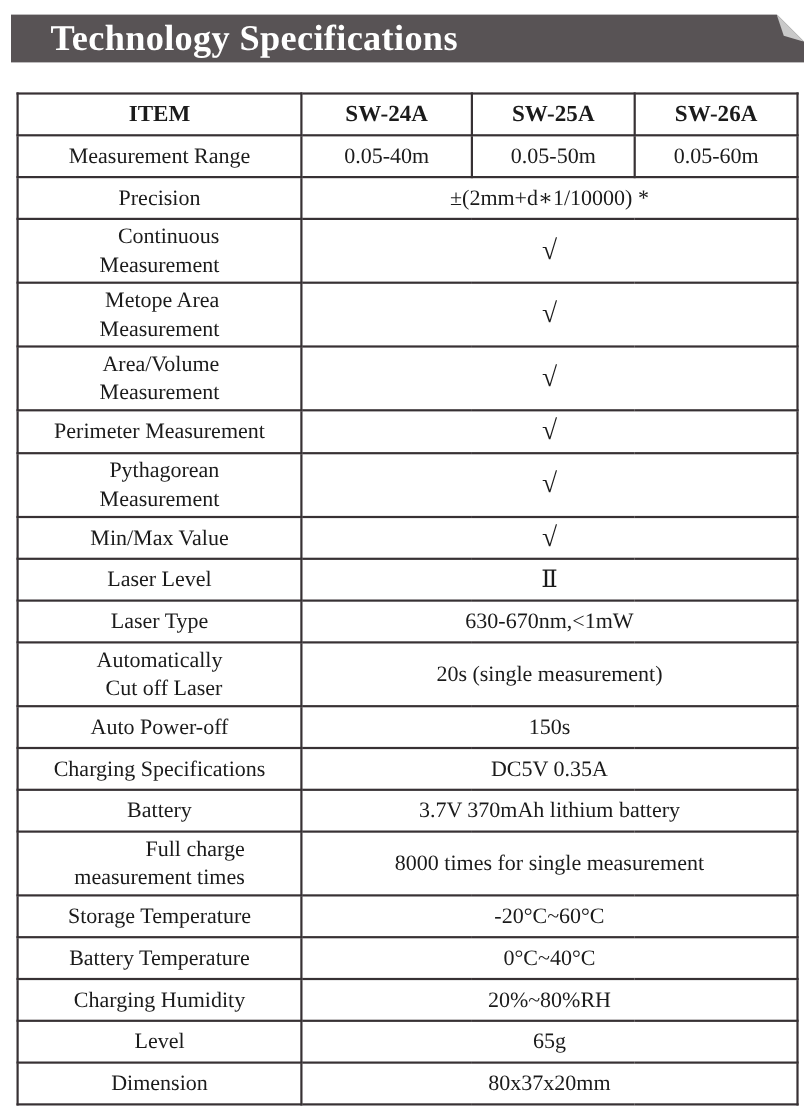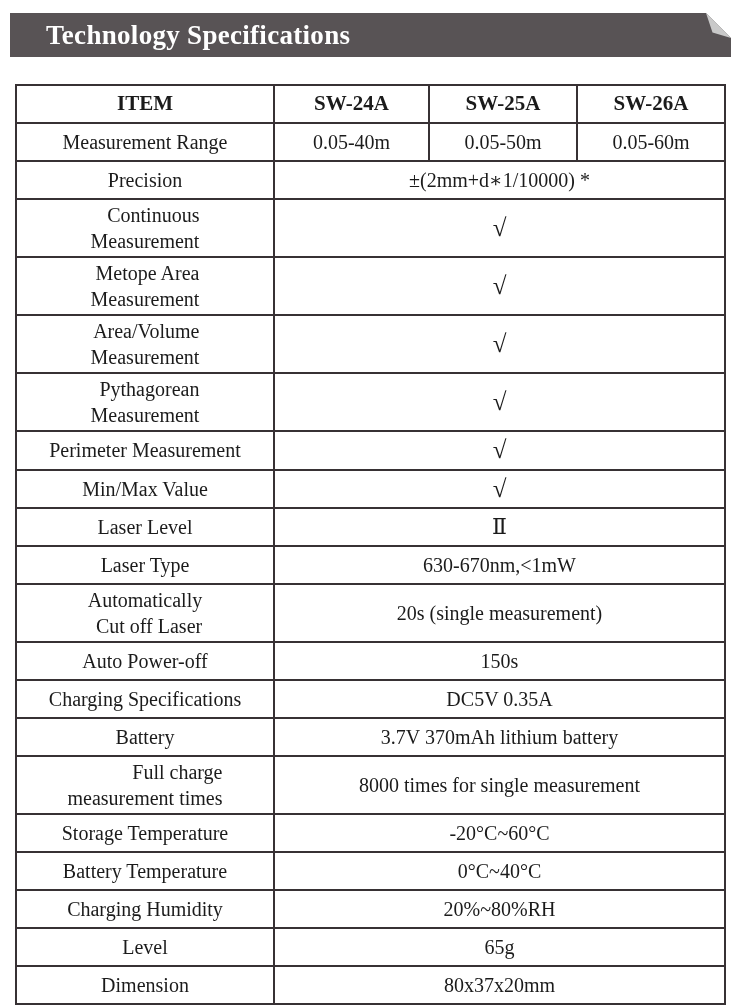--- a/index.html
+++ b/index.html
@@ -25,21 +25,21 @@
     background: #585355;
     display: flex;
     align-items: center;
     padding-left: 36px;
     box-sizing: border-box;
     clip-path: polygon(0 0, calc(100% - 25px) 0, 100% 25px, 100% 100%, 0 100%);
   }
   .banner-title {
     color: #ffffff;
     font-weight: bold;
-    font-size: 27px;
+    font-size: 33px;
     letter-spacing: 0.3px;
     white-space: nowrap;
   }
   .fold-flap {
     position: absolute;
     left: 706px;
     top: 13px;
     width: 25px;
     height: 25px;
     clip-path: polygon(0 0, 100% 100%, 26% 78%);
@@ -119,25 +119,25 @@
         </tr>
         <tr>
           <td class="label"><span class="ml">Metope Area<br>Measurement</span></td>
           <td class="value check" colspan="3">√</td>
         </tr>
         <tr>
           <td class="label"><span class="ml">Area/Volume<br>Measurement</span></td>
           <td class="value check" colspan="3">√</td>
         </tr>
         <tr>
-          <td class="label"><span class="ml">Pythagorean<br>Measurement</span></td>
+          <td class="label">Perimeter Measurement</td>
           <td class="value check" colspan="3">√</td>
         </tr>
         <tr>
-          <td class="label">Perimeter Measurement</td>
+          <td class="label"><span class="ml">Pythagorean<br>Measurement</span></td>
           <td class="value check" colspan="3">√</td>
         </tr>
         <tr>
           <td class="label">Min/Max Value</td>
           <td class="value check" colspan="3">√</td>
         </tr>
         <tr>
           <td class="label">Laser Level</td>
           <td class="value roman" colspan="3">Ⅱ</td>
         </tr>

